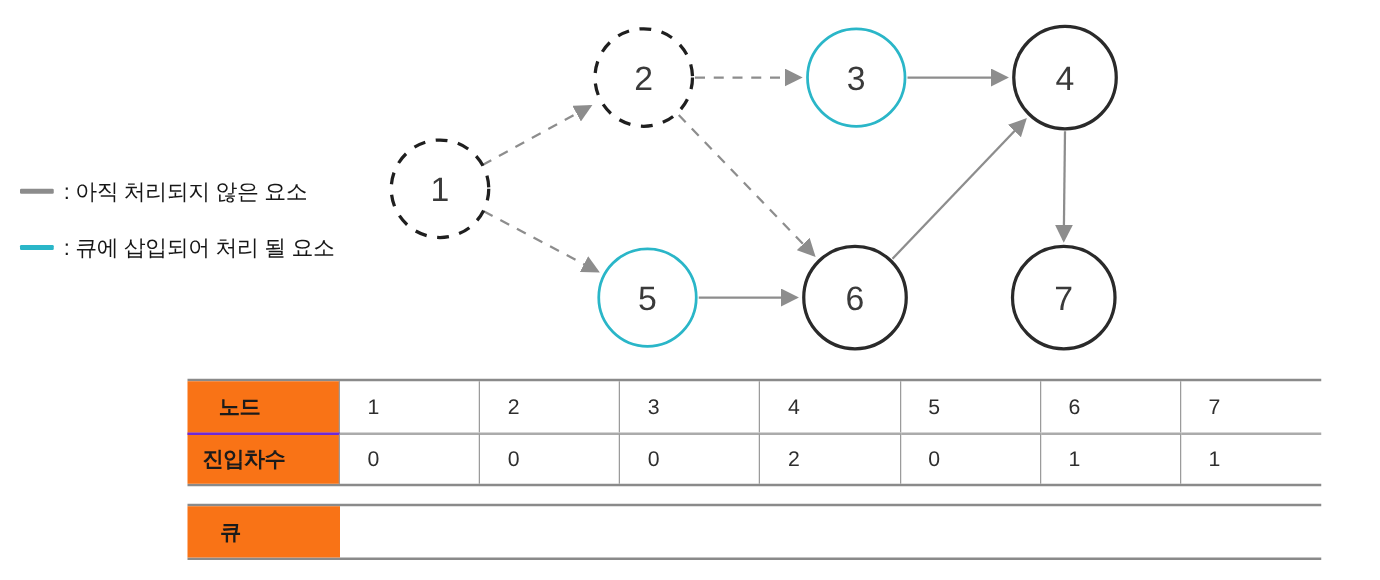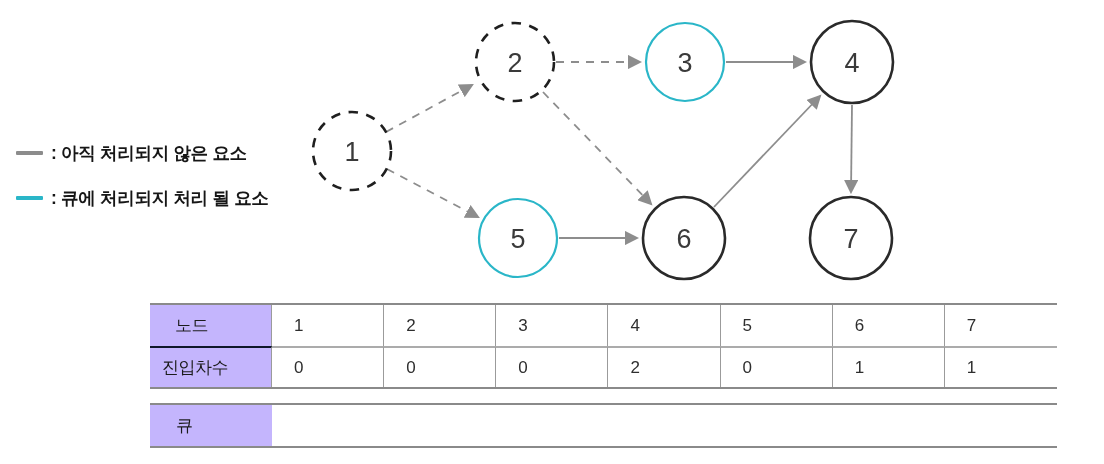--- a/index.html
+++ b/index.html
@@ -26,21 +26,20 @@
     text-anchor:middle; dominant-baseline:central;
   }
 
   
   .legend { position:absolute; left:16px; top:141px; }
   .legend-item {
     display:flex; align-items:center;
     height:24px; margin-bottom:21px;
     font-size:17.5px; letter-spacing:-0.3px; color:#161616;
     white-space:nowrap;
-    font-weight:bold;
   }
   .swatch { width:27px; height:4px; margin-right:8px; flex:none; border-radius:1px; }
   .swatch.solid-gray { background:#8c8c8c; }
   .swatch.solid-cyan { background:#2ab6c8; }
   .swatch.dotted-gray {
     background:repeating-linear-gradient(90deg,#8c8c8c 0 3.5px, transparent 3.5px 7px);
     border-radius:0;
   }
 
   
@@ -50,25 +49,25 @@
   }
   .t-row { display:grid; grid-template-columns:122px repeat(7,1fr); height:41px; }
   .t-cell {
     display:flex; align-items:center;
     padding-left:22px; font-size:17px; color:#2e2e2e;
     border-right:1px solid #9b9b9b;
     box-sizing:border-box; overflow:hidden;
   }
   .t-cell:last-child { border-right:none; }
   .t-head {
-    background:#c4b5fd; font-weight:normal; color:#1b1b1b; padding-left:25px;
+    background:#f97316; font-weight:bold; color:#1b1b1b; padding-left:25px;
     letter-spacing:-0.5px;
   }
   .t-row.second .t-cell { border-top:2px solid #ababab; }
-  .t-row.second .t-head { border-top:2px solid #0f172a;padding-left:12px; }
+  .t-row.second .t-head { border-top:2px solid #6d28d9;padding-left:12px; }
 
   
   .queue-table {
     position:absolute; left:150px; top:403px; width:907px; height:41px;
     border-top:2px solid #8a8a8a; border-bottom:2px solid #8a8a8a;
     display:grid; grid-template-columns:122px 1fr;
   }
   .queue-table .t-cell { padding-left:26px; }
 </style>
 </head>
@@ -120,21 +119,21 @@
   </g>
 </svg>
 
 <div class="legend">
   <div class="legend-item">
     <span class="swatch solid-gray"></span>
     <span>: 아직 처리되지 않은 요소</span>
   </div>
   <div class="legend-item">
     <span class="swatch solid-cyan"></span>
-    <span>: 큐에 처리되지 처리 될 요소</span>
+    <span>: 큐에 삽입되어 처리 될 요소</span>
   </div>
 </div>
 
 <div class="ind-table">
   <div class="t-row">
     <div class="t-cell t-head">노드</div>
     <div class="t-cell">1</div>
     <div class="t-cell">2</div>
     <div class="t-cell">3</div>
     <div class="t-cell">4</div>

